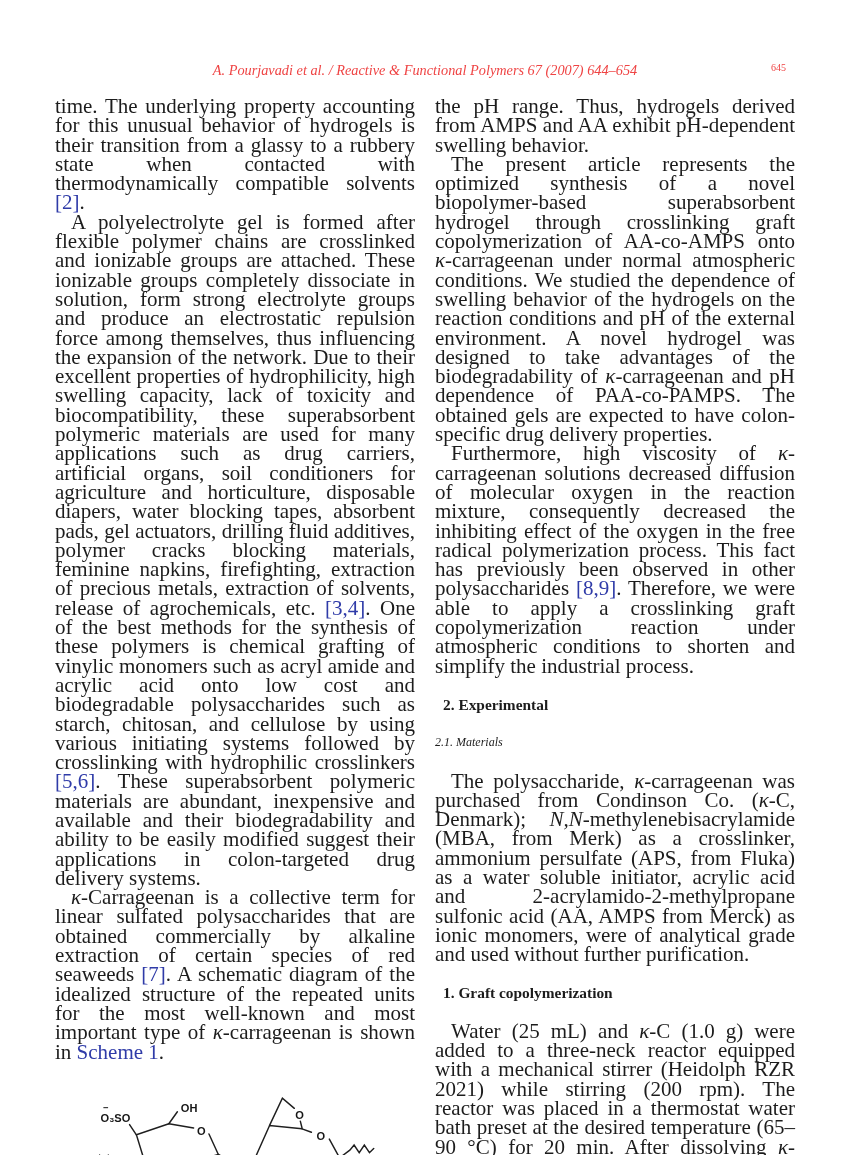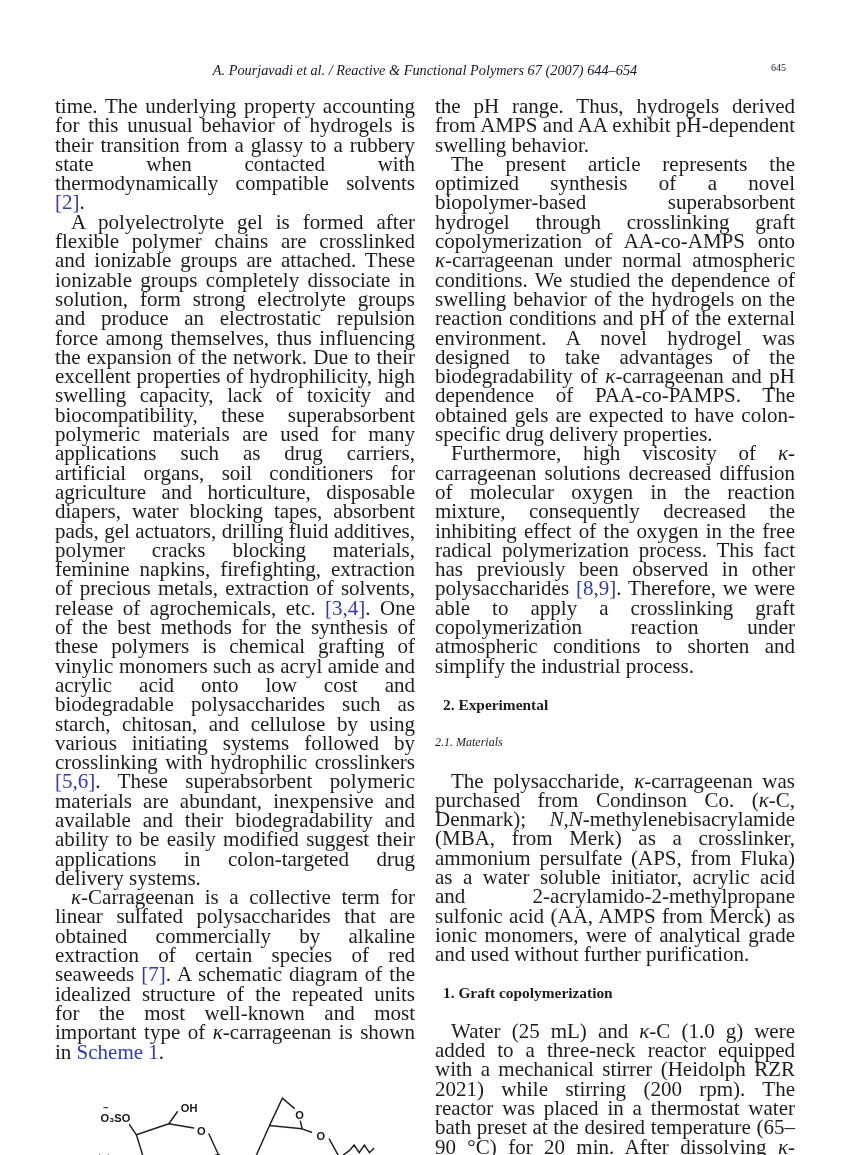--- a/index.html
+++ b/index.html
@@ -6,21 +6,21 @@
   .page{
     position:relative;
     width:846px;height:1155px;
     background:#ffffff;
     font-family:"Liberation Serif","DejaVu Serif",serif;
     color:var(--text,#1c1c1c);
     overflow:hidden;
   }
   .running-header{
     position:absolute;top:62px;left:55px;width:740px;height:20px;
-    font-style:italic;font-size:14.3px;color:#0f172a;
+    font-style:italic;font-size:14.3px;color:#ef4444;
   }
   .running-title{width:100%;text-align:center;}
   .page-number{position:absolute;right:9px;top:0;font-style:normal;font-size:10px;}
   .columns{
     position:absolute;top:97px;left:55px;width:740px;
     display:flex;gap:20px;
   }
   .col{width:360px;}
   .p{
     margin:0;text-align:justify;

